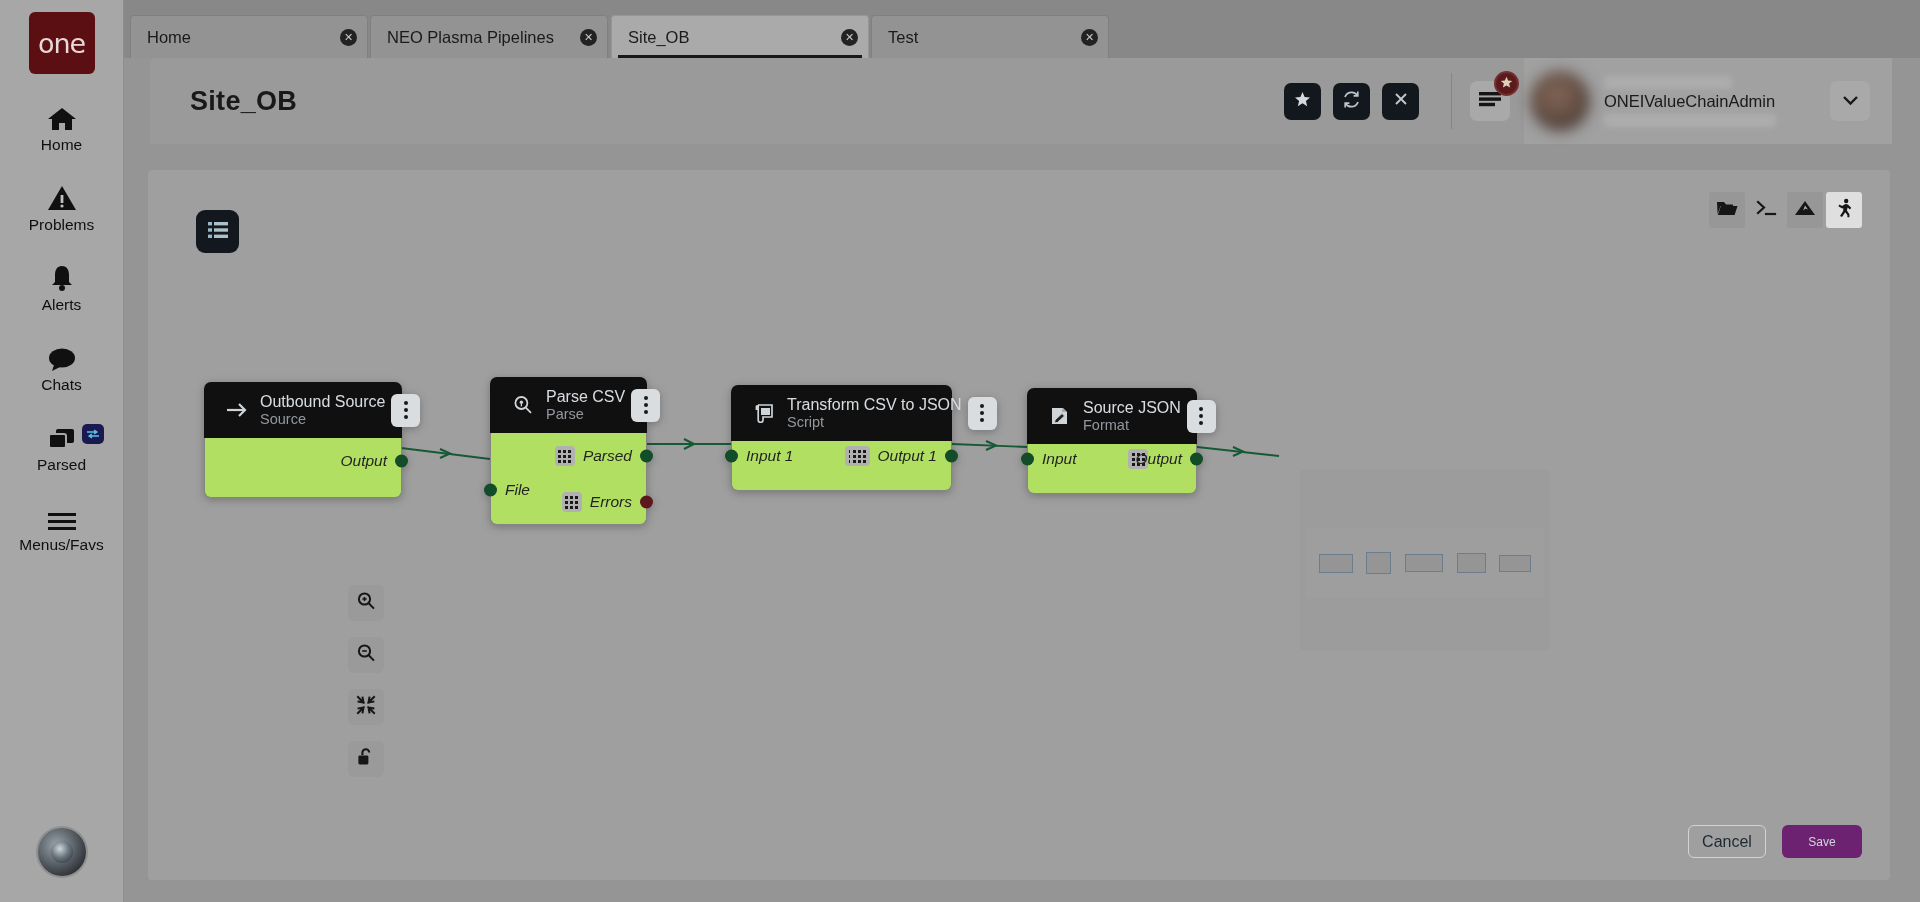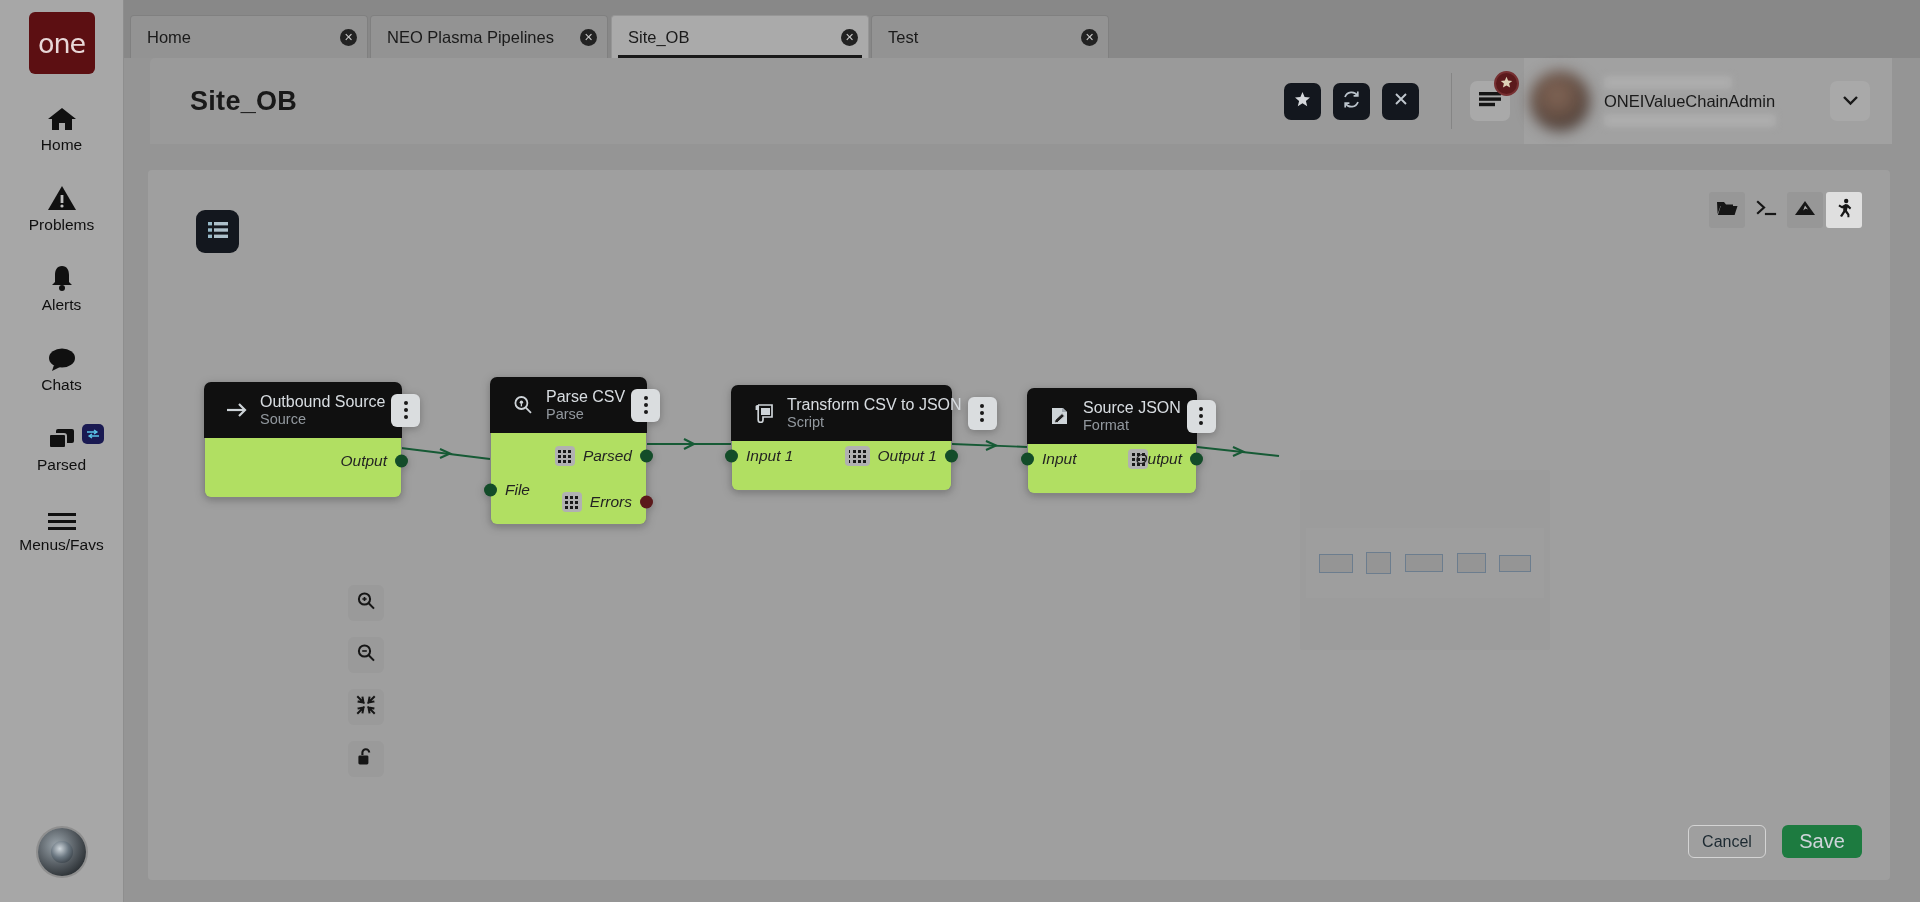--- a/index.html
+++ b/index.html
@@ -220,21 +220,21 @@
     display: flex; align-items: center; gap: 16px;
   }
   #cancel-btn {
     width: 78px; height: 33px; border-radius: 6px;
     border: 1px solid #e5e5e5; background: transparent;
     color: #14232c; font-size: 16px; cursor: pointer;
     font-family: "Liberation Sans", sans-serif;
   }
   #save-btn {
     width: 80px; height: 33px; border-radius: 6px; border: none;
-    background: #15803d; color: #dfe6ec; font-size: 20px; cursor: pointer;
+    background: #701a75; color: #dfe6ec; font-size: 12px; cursor: pointer;
     font-family: "Liberation Sans", sans-serif;
   }
 
   
   #veil {
     position: absolute; left: 124px; top: 0; right: 0; bottom: 0;
     background: rgba(90,90,90,.12); pointer-events: none;
   }
 </style>
 </head>

